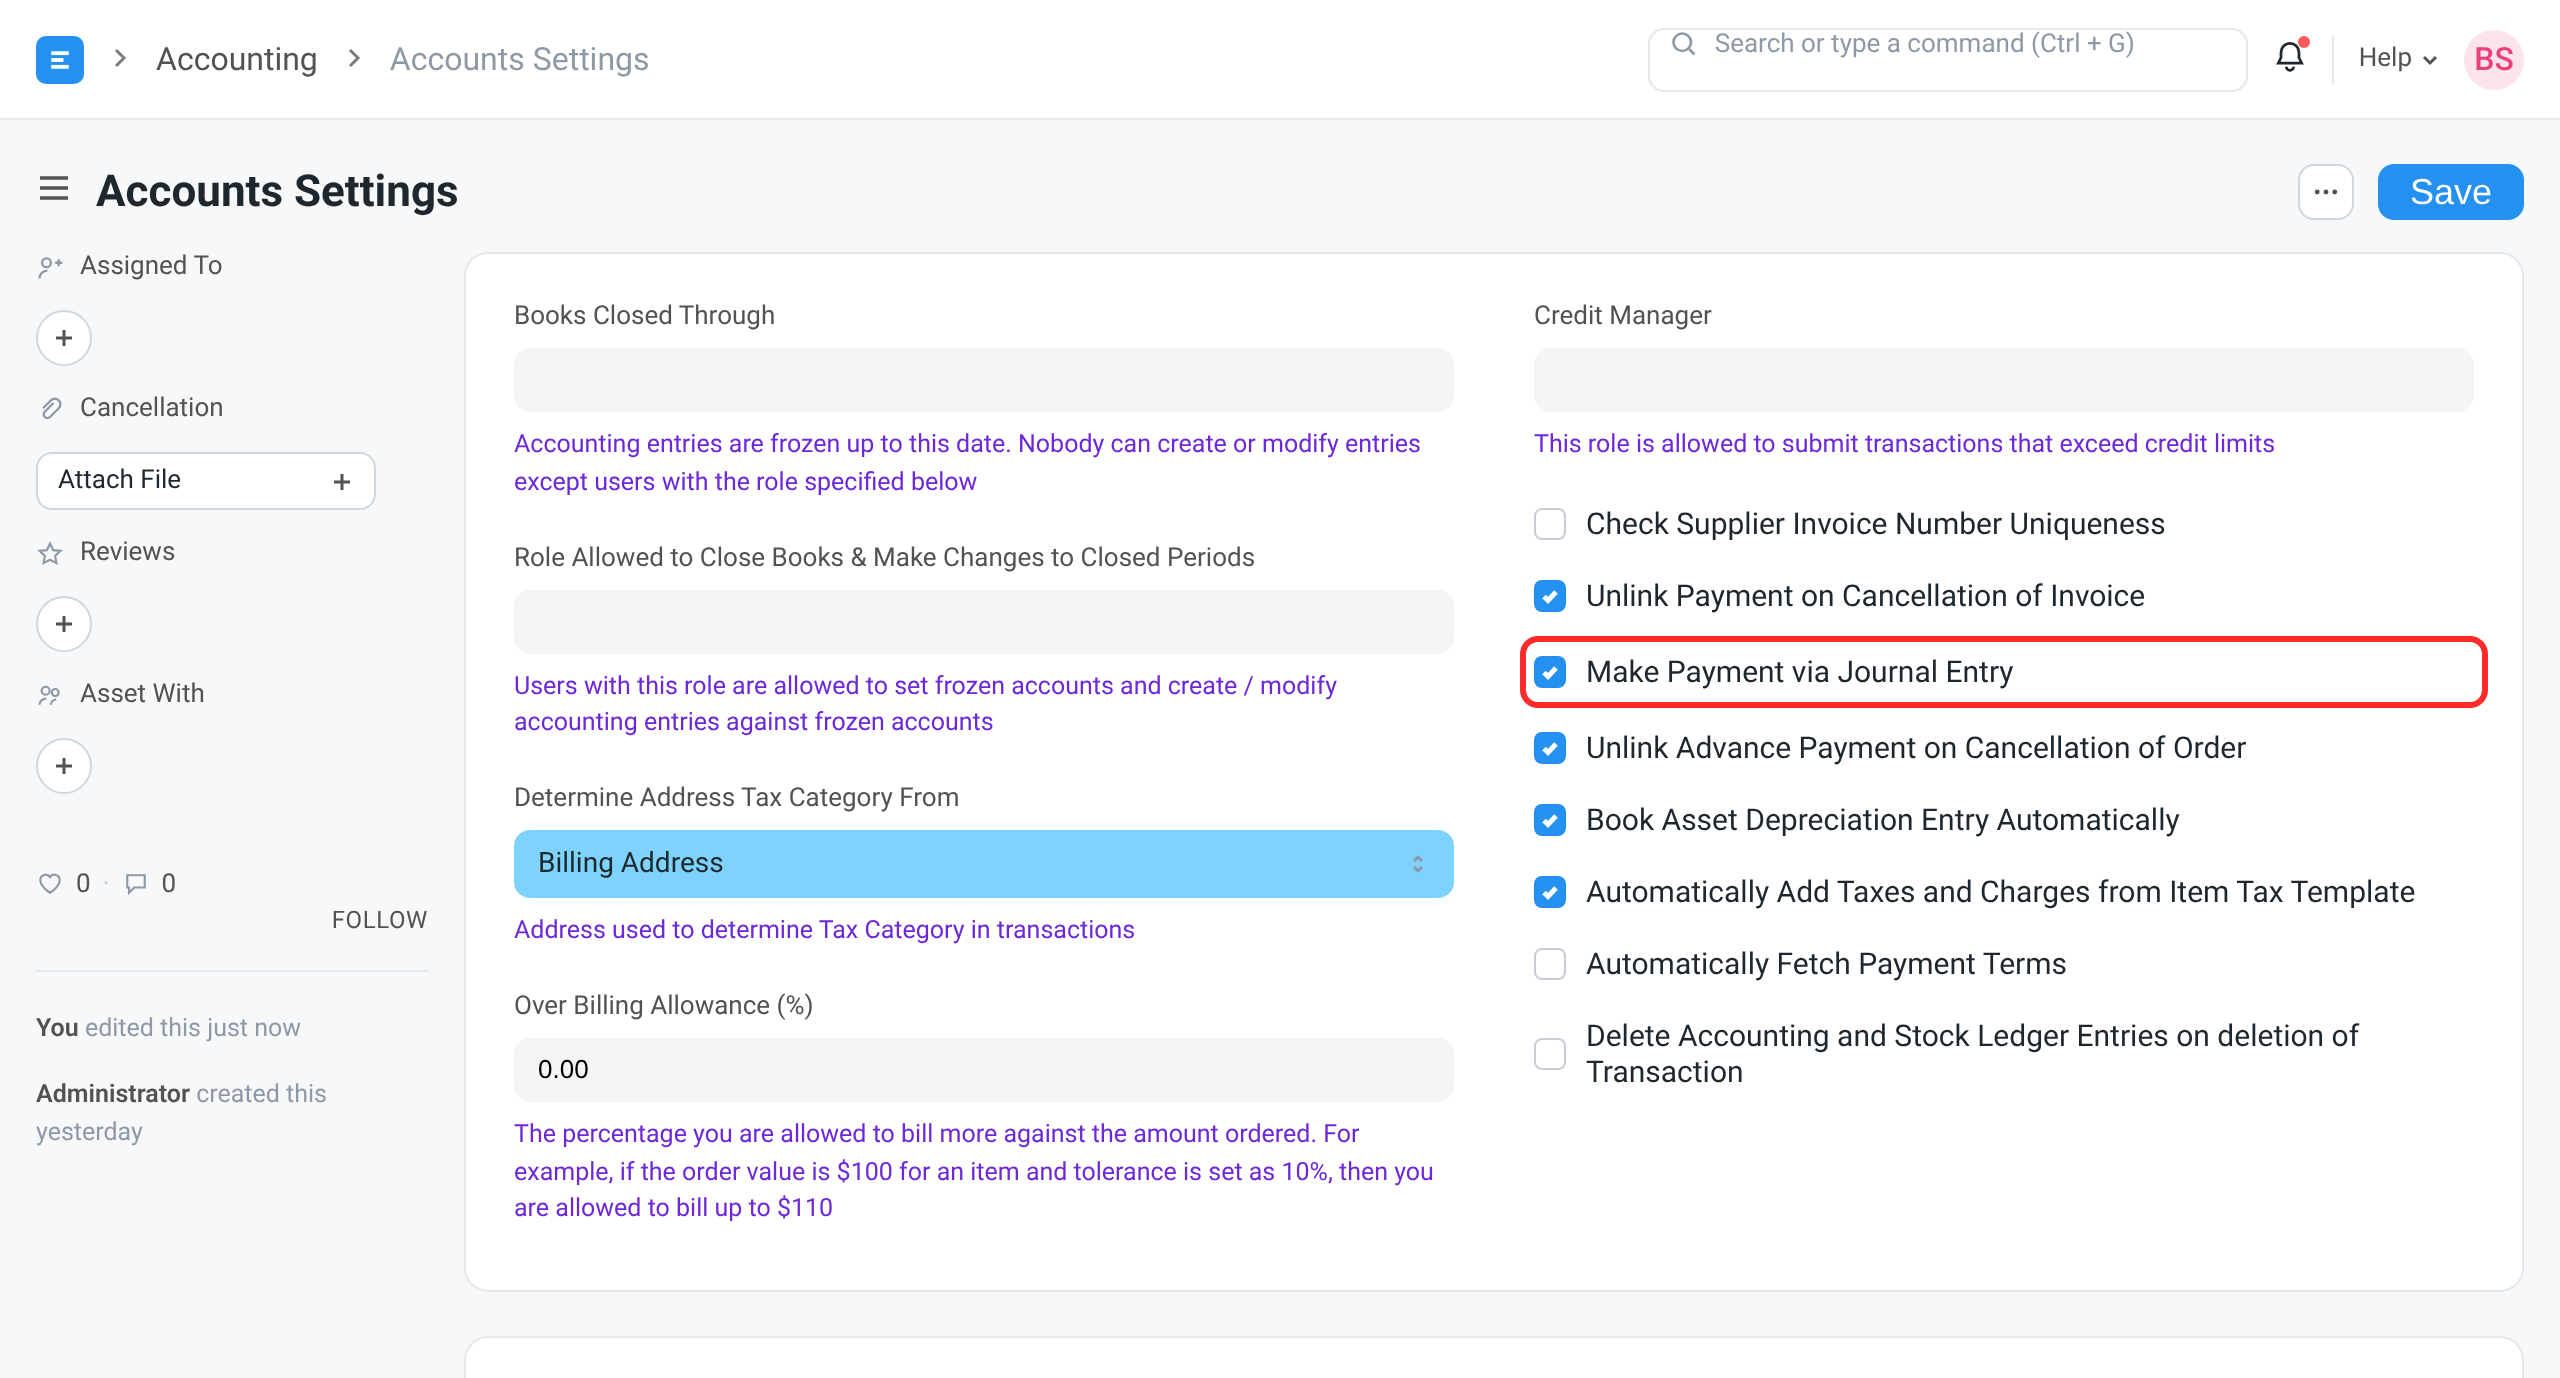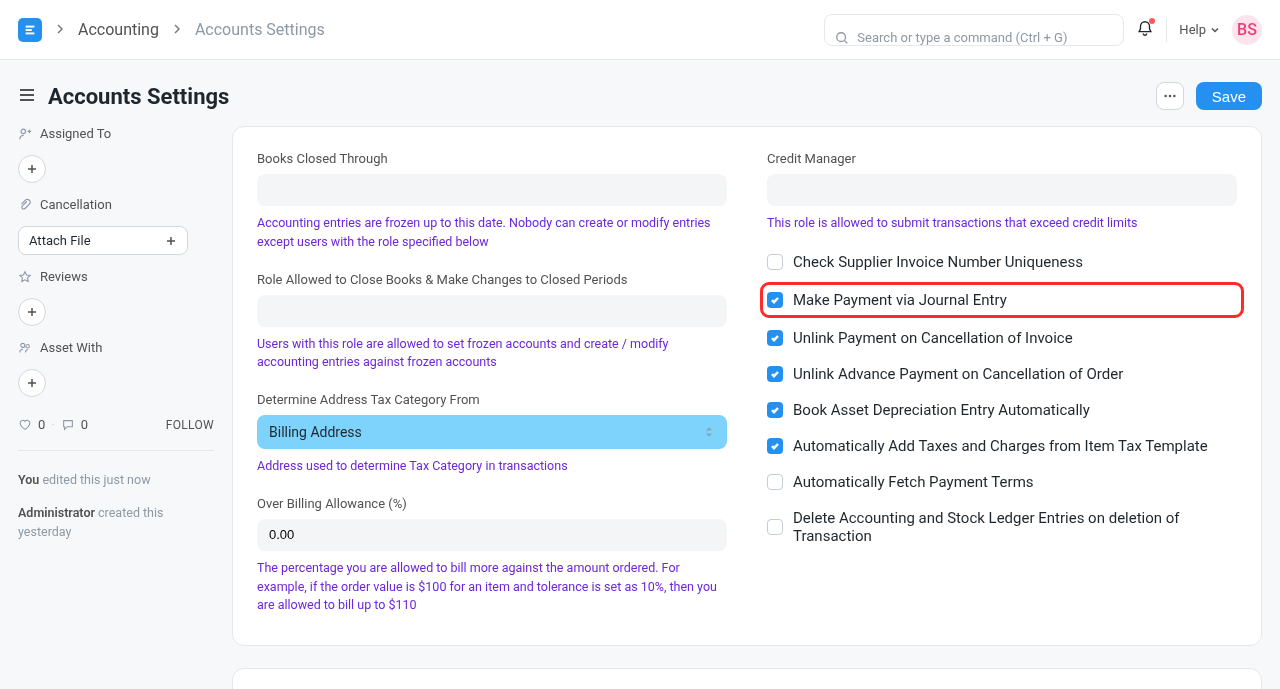--- a/index.html
+++ b/index.html
@@ -29,21 +29,21 @@
   .logo svg { width: 14px; height: 14px; }
   .crumb-sep svg { width: 12px; height: 12px; stroke:#7c7c7c; }
   .breadcrumbs { display:flex; align-items:center; gap:12px; font-size:16px; }
   .breadcrumb { color:#525252; }
   .breadcrumb.muted { color:#8d99a6; }
   .nav-spacer { flex: 1; }
   .searchbox {
     width: 300px; height: 32px;
     border: 1px solid #e4e8eb;
     border-radius: 8px;
-    display:flex; align-items:flex-end;
+    display:flex; align-items:flex-start;
     padding: 0 10px; gap:8px;
     color:#8d99a6;
   }
   .searchbox svg { width:14px; height:14px; stroke:#8d99a6; }
   .nav-icon { width:18px; height:18px; stroke:#1f272e; position:relative; }
   .nav-divider { width:1px; height:24px; background:#e4e8eb; }
   .help { display:flex; align-items:center; gap:4px; color:#525252; cursor:pointer; }
   .help svg { width:10px; height:10px; stroke:#525252; }
   .avatar {
     width:30px; height:30px; border-radius:50%;
@@ -72,21 +72,21 @@
     border:1px solid #d1d8dd; border-radius:8px;
     background:#fff;
     display:flex;align-items:center;justify-content:center;
     cursor:pointer;
   }
   .action-menu svg { width:14px; height:14px; }
   .save-btn {
     height:28px; padding:0 16px;
     background:#2490ef; color:#fff;
     border:none; border-radius:8px;
-    font-size:15px; cursor:pointer;
+    font-size:18px; cursor:pointer;
   }
 
   
   .content {
     display:flex; gap:18px;
     padding: 6px 18px 40px 18px;
   }
 
   
   .sidebar {
@@ -113,21 +113,21 @@
     width: 170px;
   }
   .attach-btn svg { width:12px;height:12px; stroke:#525252; }
   .like-row {
     display:flex; align-items:center; gap:6px;
     color:#525252; padding-top:6px;
     justify-content: space-between;
   }
   .like-row .stats { display:flex; align-items:center; gap:6px; }
   .like-row svg { width:14px;height:14px; stroke:#8d99a6; fill:none; }
-  .follow { font-size:12px; color:#525252; letter-spacing:.3px; cursor:pointer; }
+  .follow { font-size:12px; color:#525252; letter-spacing:.3px; cursor:pointer;margin-top:36px; }
   .side-hr { height:1px; background:#e4e8eb; margin:4px 0 6px 0; }
   .timeline { font-size:12.5px; color:#8d99a6; line-height:1.5; }
   .timeline strong { color:#525252; font-weight:600; }
 
   
   .card {
     flex:1;
     background:#fff;
     border:1px solid #e4e8eb;
     border-radius:12px;
@@ -373,42 +373,42 @@
               <div class="field-label">Credit Manager</div>
               <input class="input" style="">
               <div class="help-text">This role is allowed to submit transactions that exceed credit limits</div>
             </div>
 
             <div id="check-list">
                 <div class="check-row">
                   <div class="chk off"></div>
                   <span>Check Supplier Invoice Number Uniqueness</span>
                 </div>
+                <div class="check-row">
+                  <div class="chk on">
+                    <svg viewBox="0 0 10 10" fill="none">
+                      <path d="M2 5.2l2 2L8 3"></path>
+                    </svg>
+                  </div>
+                  <span>Unlink Payment on Cancellation of Invoice</span>
+                </div>
                 <div class="check-row highlight">
                   <div class="chk on">
                     <svg viewBox="0 0 10 10" fill="none">
                       <path d="M2 5.2l2 2L8 3"></path>
                     </svg>
                   </div>
                   <span>Make Payment via Journal Entry</span>
                 </div>
                 <div class="check-row">
                   <div class="chk on">
                     <svg viewBox="0 0 10 10" fill="none">
                       <path d="M2 5.2l2 2L8 3"></path>
                     </svg>
                   </div>
-                  <span>Unlink Payment on Cancellation of Invoice</span>
-                </div>
-                <div class="check-row">
-                  <div class="chk on">
-                    <svg viewBox="0 0 10 10" fill="none">
-                      <path d="M2 5.2l2 2L8 3"></path>
-                    </svg>
-                  </div>
                   <span>Unlink Advance Payment on Cancellation of Order</span>
                 </div>
                 <div class="check-row">
                   <div class="chk on">
                     <svg viewBox="0 0 10 10" fill="none">
                       <path d="M2 5.2l2 2L8 3"></path>
                     </svg>
                   </div>
                   <span>Book Asset Depreciation Entry Automatically</span>
                 </div>

